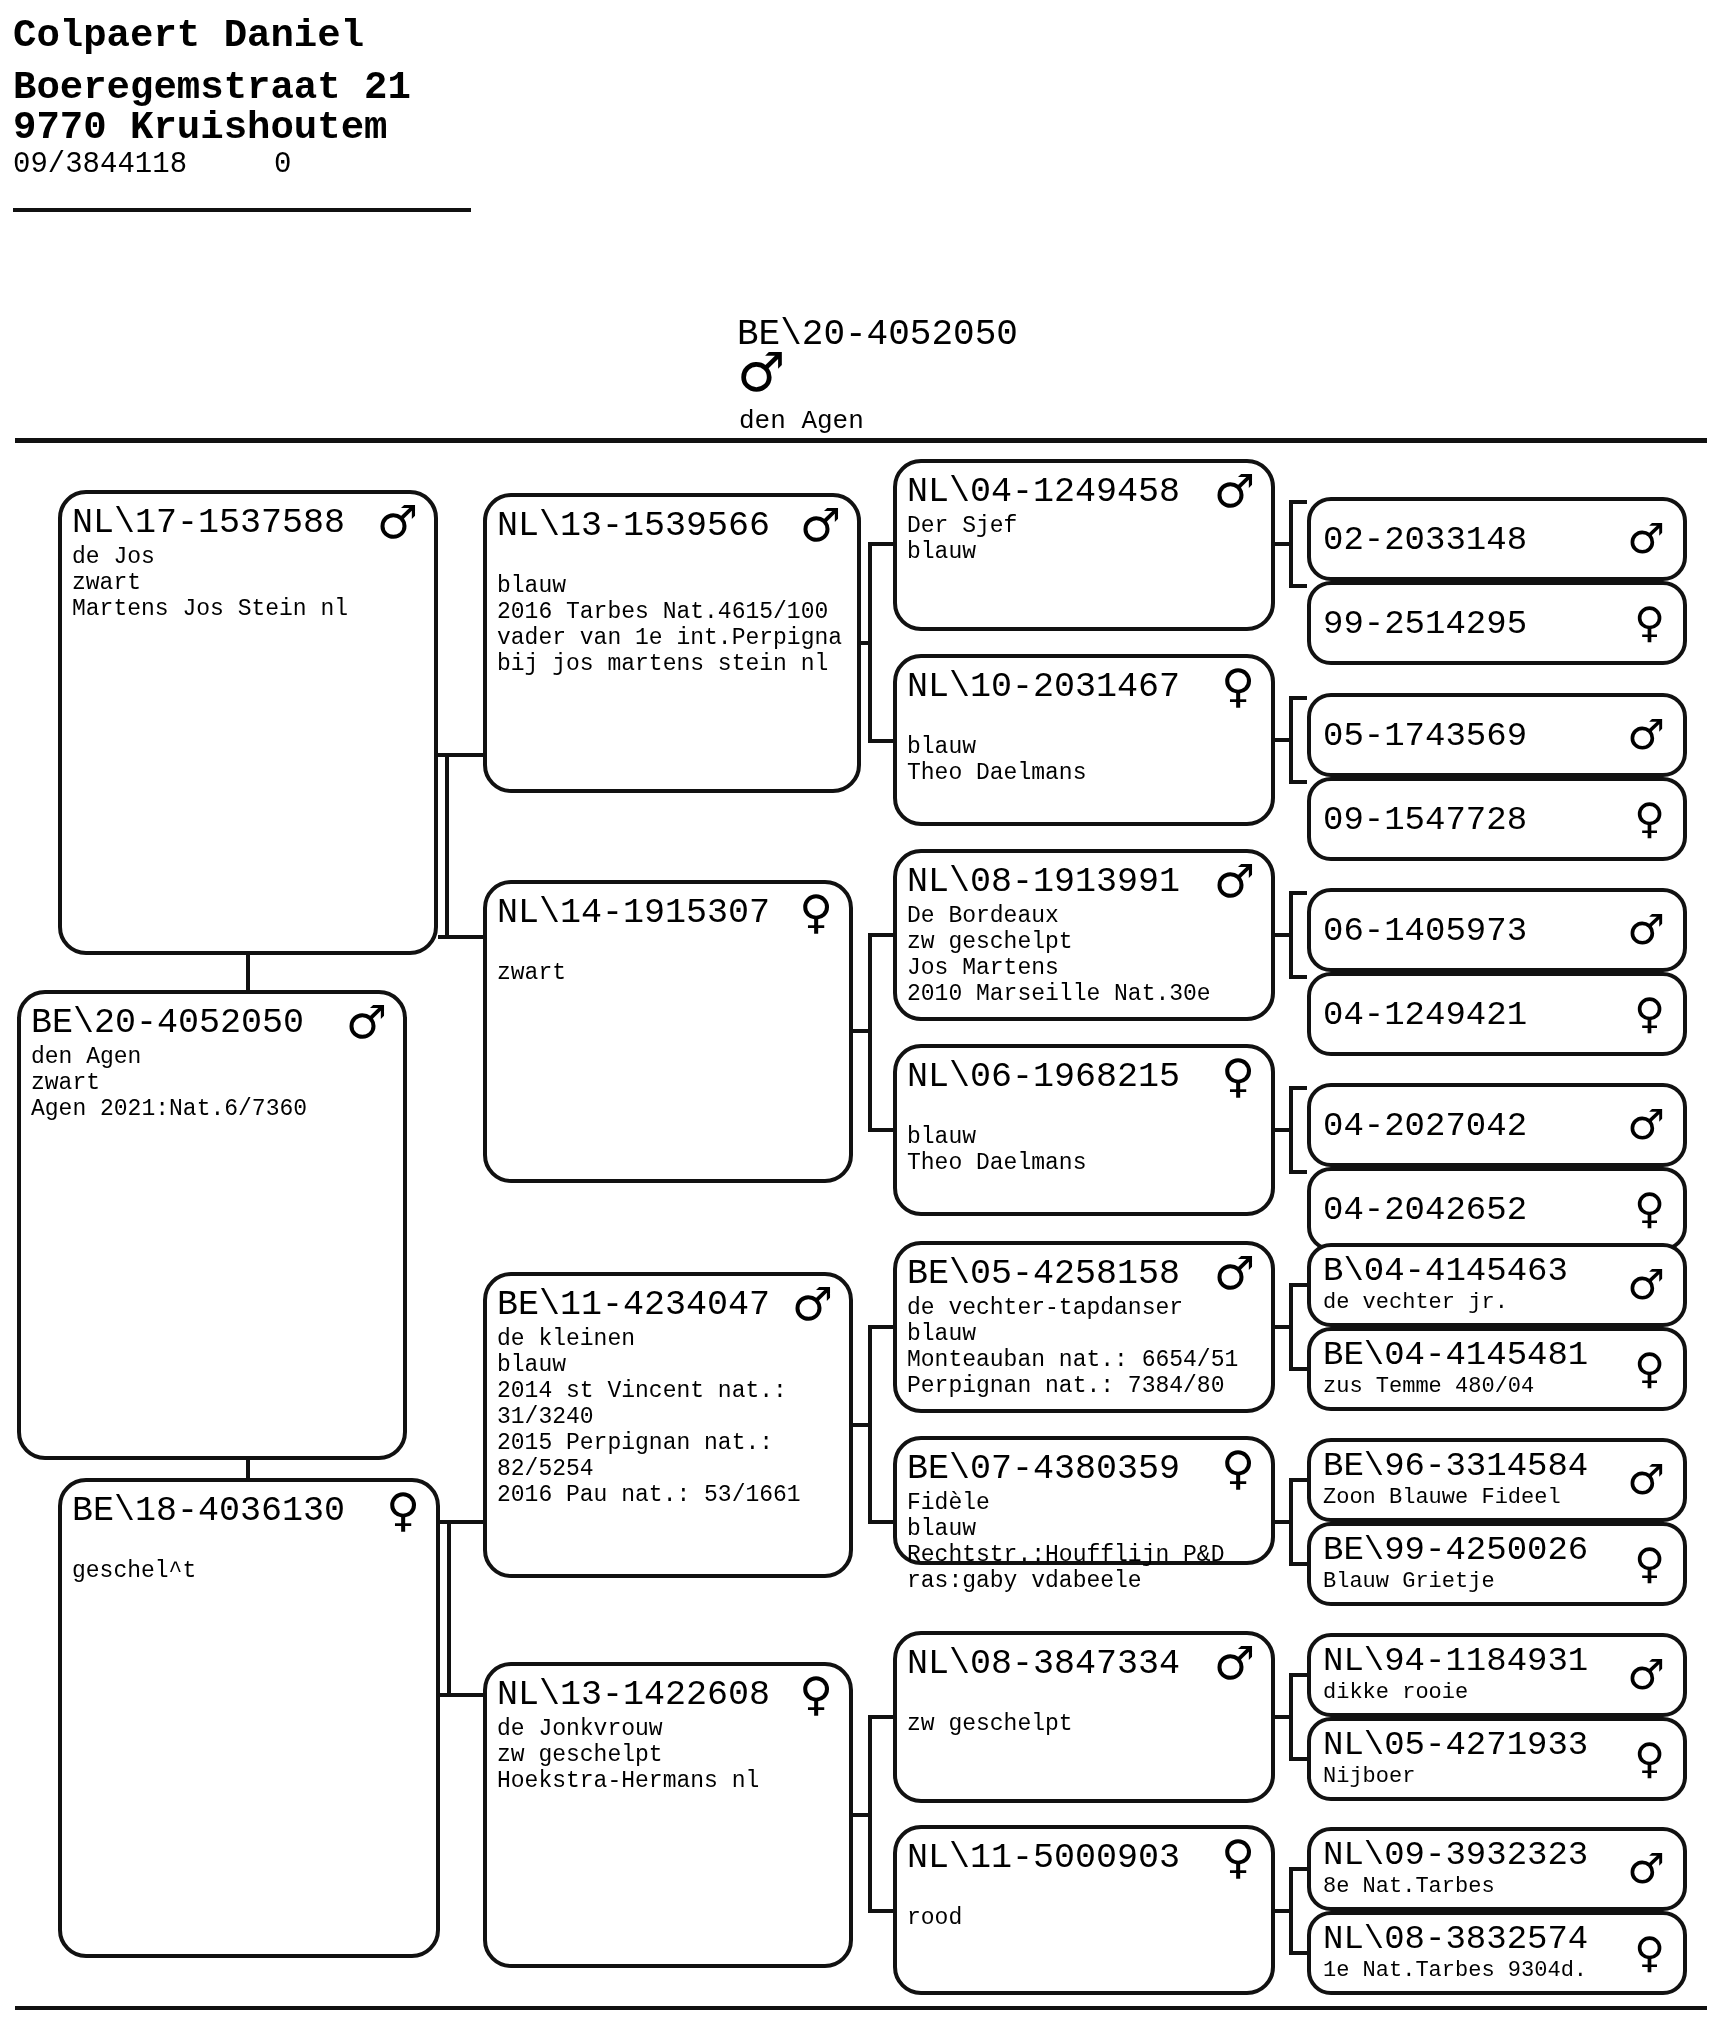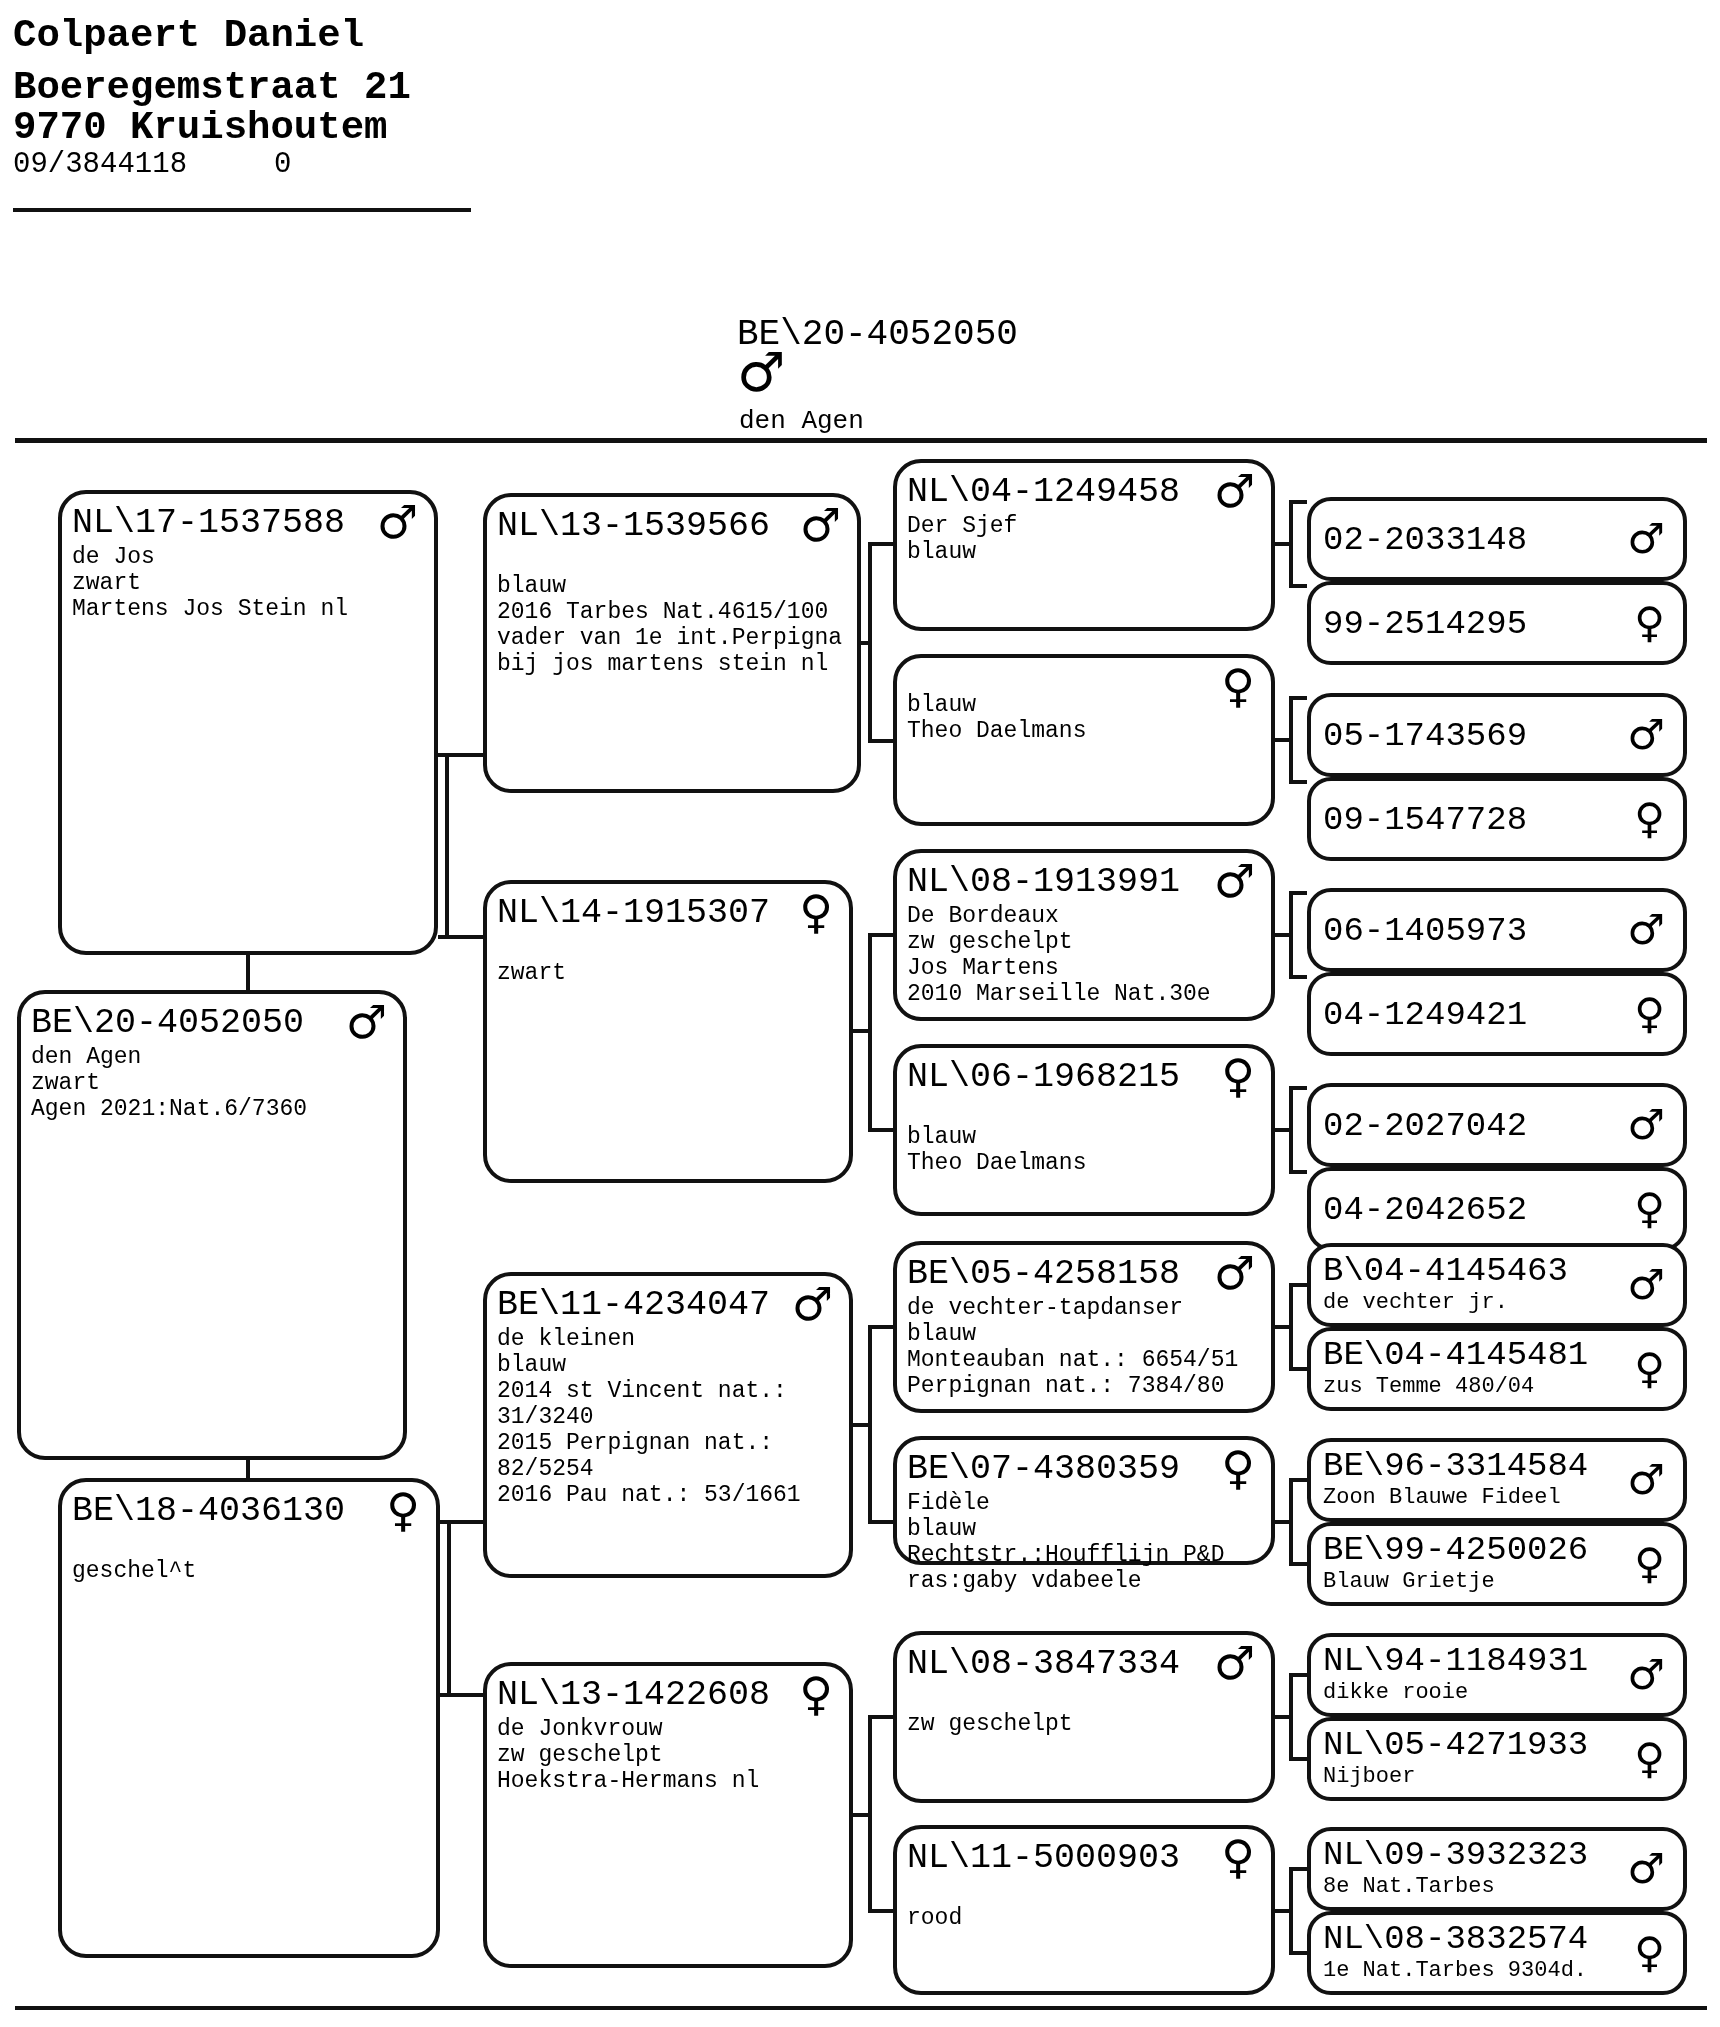--- a/index.html
+++ b/index.html
@@ -174,20 +174,21 @@
 </div>
 
 <div class="box" style="left:893px;top:459px;width:382px;height:172px">
   <div class="head"><span>NL\04-1249458</span></div>
   <span class="sex">♂</span>
   <div class="bline">Der Sjef</div>
   <div class="bline">blauw</div>
 </div>
 
 <div class="box" style="left:893px;top:654px;width:382px;height:172px">
+  <div class="head"><span>NL\10-2031467</span></div>
   <span class="sex">♀</span>
   <div class="bline"></div>
   <div class="bline">blauw</div>
   <div class="bline">Theo Daelmans</div>
 </div>
 
 <div class="box" style="left:893px;top:849px;width:382px;height:172px">
   <div class="head"><span>NL\08-1913991</span></div>
   <span class="sex">♂</span>
   <div class="bline">De Bordeaux</div>
@@ -254,21 +255,21 @@
 </div>
 <div class="sbox nosub" style="left:1307px;top:851px;width:380px;height:84px">
   <span class="ring">06-1405973</span>
   <span class="sex">♂</span>
 </div>
 <div class="sbox nosub" style="left:1307px;top:935px;width:380px;height:84px">
   <span class="ring">04-1249421</span>
   <span class="sex">♀</span>
 </div>
 <div class="sbox nosub" style="left:1307px;top:1046px;width:380px;height:84px">
-  <span class="ring">02-2027042</span>
+  <span class="ring">04-2027042</span>
   <span class="sex">♂</span>
 </div>
 <div class="sbox nosub" style="left:1307px;top:1130px;width:380px;height:84px">
   <span class="ring">04-2042652</span>
   <span class="sex">♀</span>
 </div>
 <div class="sbox" style="left:1307px;top:1243px;width:380px;height:84px">
   <span class="ring">B\04-4145463</span>
   <div class="sub">de vechter jr.</div>
   <span class="sex">♂</span>

